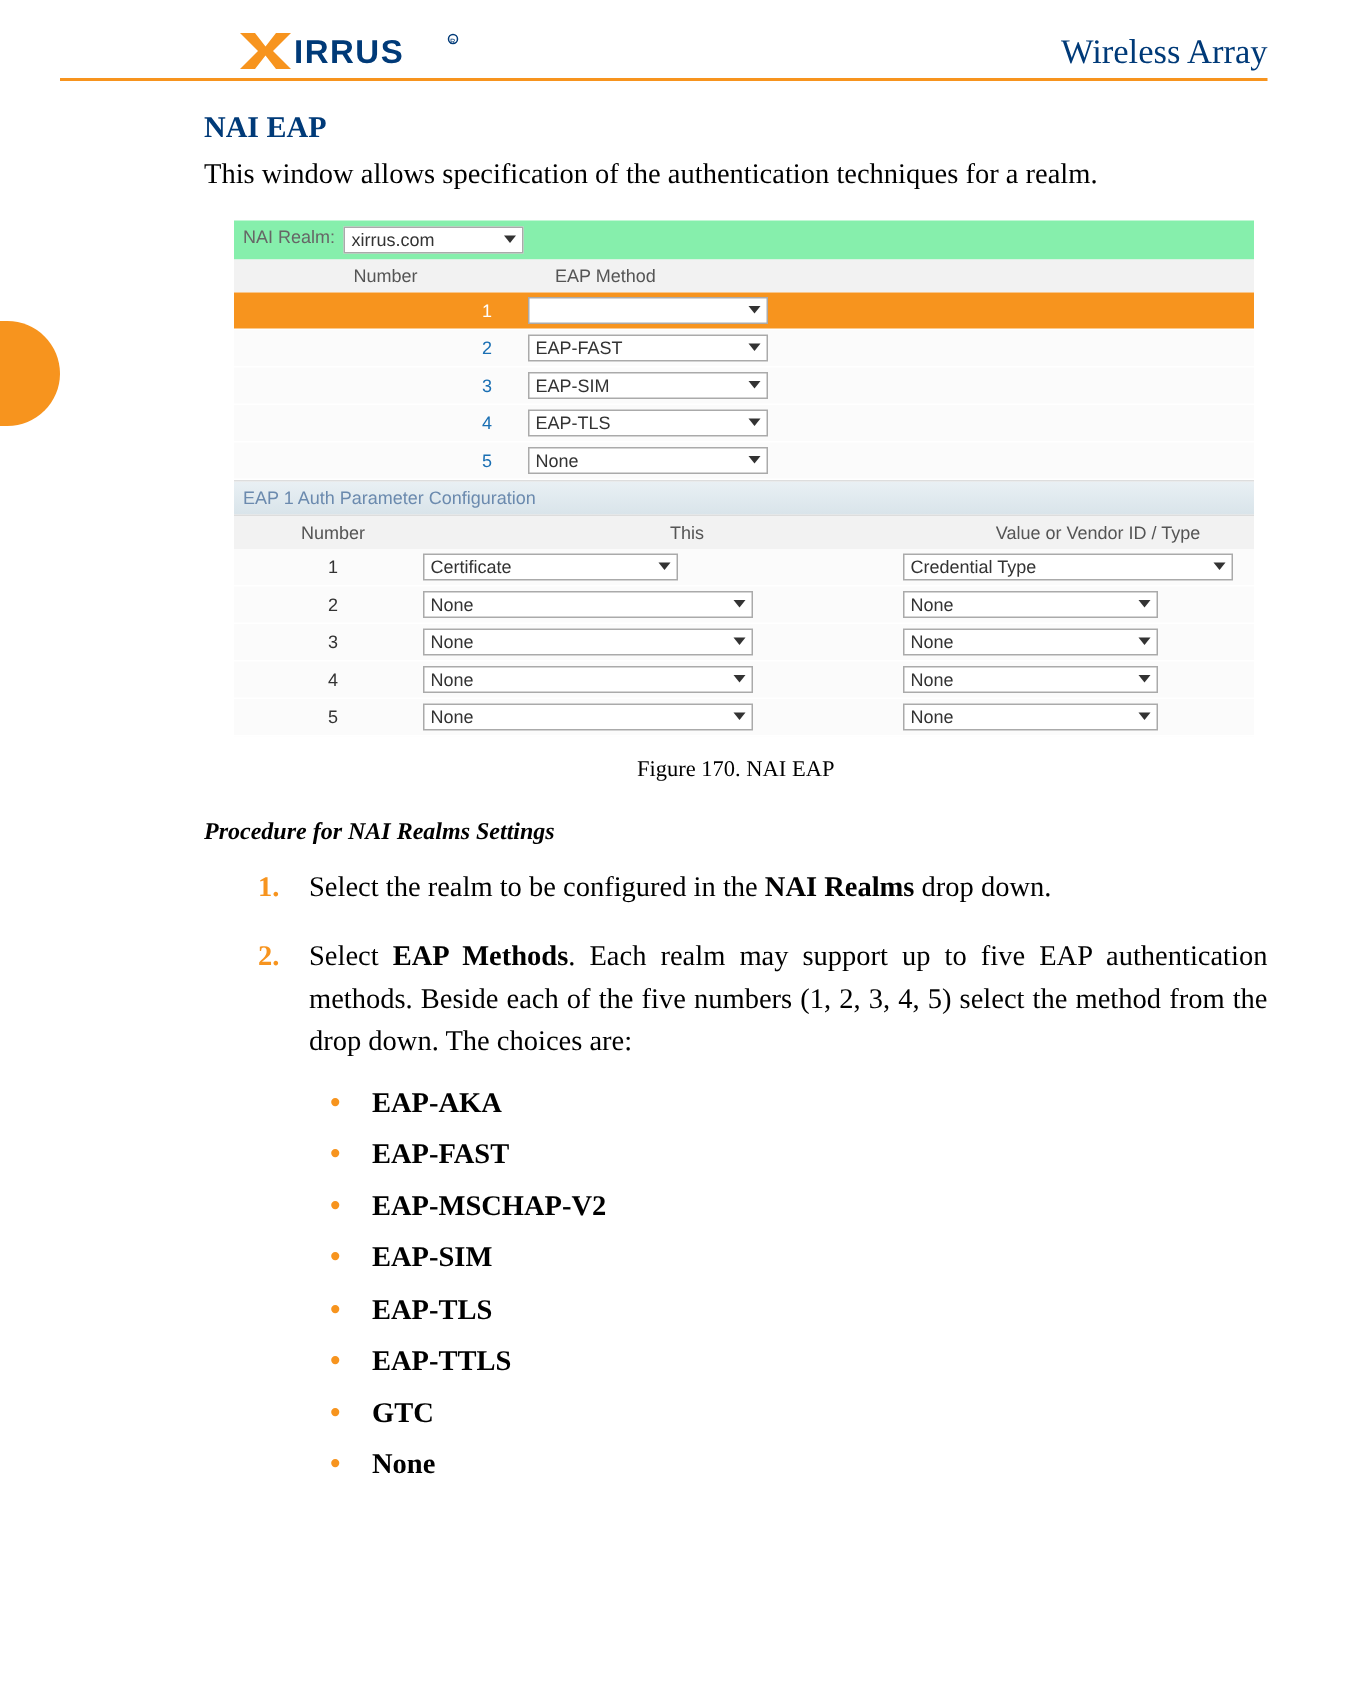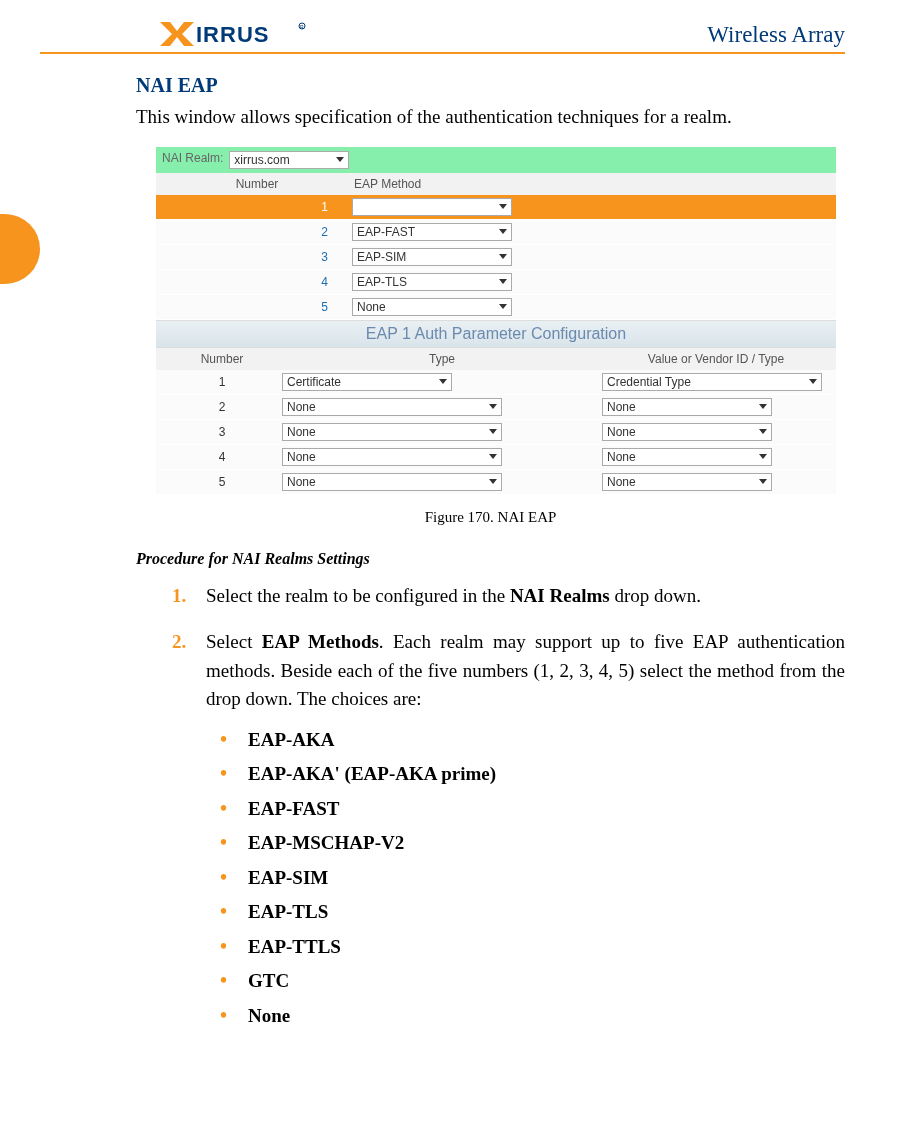--- a/index.html
+++ b/index.html
@@ -14,29 +14,29 @@
   .h1{color:#003a78;font-weight:bold;font-size:20px;margin:0 0 6px 0;}
   .intro{font-size:19px;line-height:1.45;margin:0 0 16px 0;}
   
   .shot{width:680px;margin:0 0 10px 20px;background:#fff;font-family:Arial,Helvetica,sans-serif;font-size:12px;color:#333;border:0;}
   .shot .toprow{background:#86efac;padding:4px 6px;display:flex;align-items:flex-start;gap:6px;}
   .shot .lbl{color:#666;font-size:12px;}
   .shot .sel{display:flex;align-items:center;justify-content:space-between;background:#fff;border:1px solid #aaa;height:18px;padding:0 4px;font-size:12px;box-sizing:border-box;}
   .shot .sel .caret{width:0;height:0;border-left:4px solid transparent;border-right:4px solid transparent;border-top:5px solid #333;}
   .shot .thead,.shot .row{display:grid;align-items:center;}
   .eap-grid{grid-template-columns:190px 1fr;}
-  .shot .thead{background:#f2f2f2;color:#555;height:22px;padding:0 6px;}
+  .shot .thead{background:#f2f2f2;color:#555;height:22px;padding:0 6px;gap:16px;}
   .shot .thead .c{padding:0 2px;}
   .shot .row{height:24px;padding:0 6px;border-bottom:1px solid #fff;background:#fbfbfb;}
   .shot .row.sel-row{background:#f7941e;color:#fff;}
   .shot .row .num{text-align:right;padding-right:24px;color:#1a6fb3;}
   .shot .row.sel-row .num{color:#fff;}
   .shot .row .cell-sel{display:flex;align-items:center;}
   .shot .row .cell-sel .sel{width:160px;}
-  .section-bar{background:linear-gradient(#e9f0f4,#d9e4ea);color:#4a7;color:#5878a0;padding:4px 6px;font-size:16px;border-top:1px solid #ddd;border-bottom:1px solid #ddd;text-align:center;}
+  .section-bar{background:linear-gradient(#e9f0f4,#d9e4ea);color:#4a7;color:#5878a0;padding:4px 6px;font-size:12px;border-top:1px solid #ddd;border-bottom:1px solid #ddd;}
   .section-bar{color:#6b8aae;}
   .auth-grid{grid-template-columns:120px 320px 1fr;}
   .shot .auth-grid .num{text-align:center;padding-right:0;color:#333;}
   .shot .auth-grid .cell-sel .sel{width:220px;}
   .shot .auth-grid .cell-sel.v .sel{width:170px;}
   .shot .thead.auth-grid .c2{text-align:center;}
   .shot .thead.auth-grid .c3{text-align:center;}
   .figcap{text-align:center;font-size:15px;margin:14px 0 24px 0;}
   
   .proc-h{font-style:italic;font-weight:bold;font-size:16px;margin:0 0 14px 0;}
@@ -139,21 +139,21 @@
                 <span class="caret"></span>
               </div>
             </div>
           </div>
         </div>
 
       <div class="section-bar">EAP 1 Auth Parameter Configuration</div>
 
       <div class="thead auth-grid">
         <div class="c" style="text-align:center;">Number</div>
-        <div class="c c2">Type</div>
+        <div class="c c2">This</div>
         <div class="c c3">Value or Vendor ID / Type</div>
       </div>
 
       <div id="auth-rows">
           <div class="row auth-grid">
             <div class="num">1</div>
             <div class="cell-sel v">
               <div class="sel" style="width: 170px;">
                 <span>Certificate</span>
                 <span class="caret"></span>
@@ -230,21 +230,20 @@
     </div>
 
     <div class="figcap">Figure 170. NAI EAP</div>
 
     <div class="proc-h">Procedure for NAI Realms Settings</div>
 
     <ol class="steps" id="steps">
         <li><span class="n">1.</span>Select the realm to be configured in the <b>NAI Realms</b> drop down.</li>
         <li><span class="n">2.</span>Select <b>EAP Methods</b>. Each realm may support up to five EAP authentication methods. Beside each of the five numbers (1, 2, 3, 4, 5) select the method from the drop down. The choices are:<ul class="bullets">
             <li>EAP-AKA</li>
-            <li>EAP-AKA' (EAP-AKA prime)</li>
             <li>EAP-FAST</li>
             <li>EAP-MSCHAP-V2</li>
             <li>EAP-SIM</li>
             <li>EAP-TLS</li>
             <li>EAP-TTLS</li>
             <li>GTC</li>
             <li>None</li>
           </ul></li>
       </ol>
   </div>

